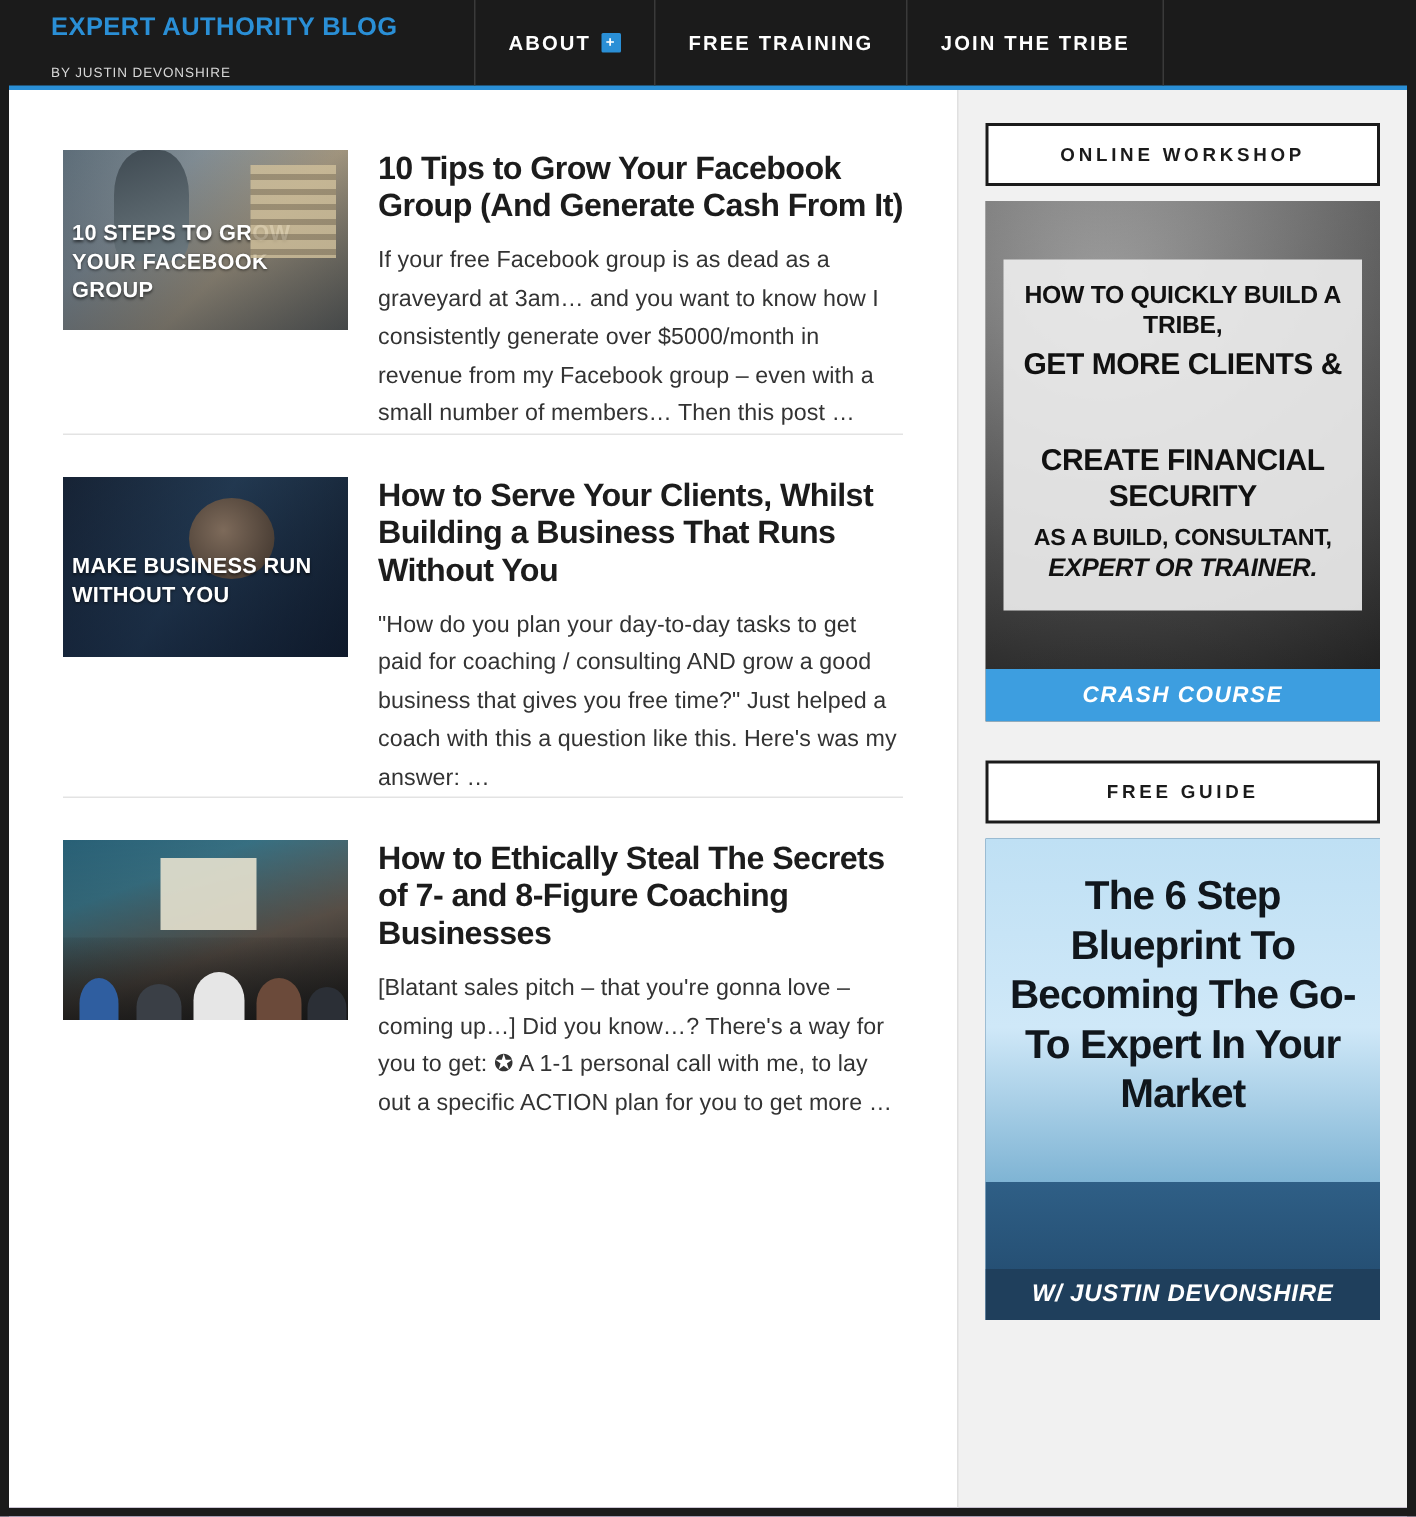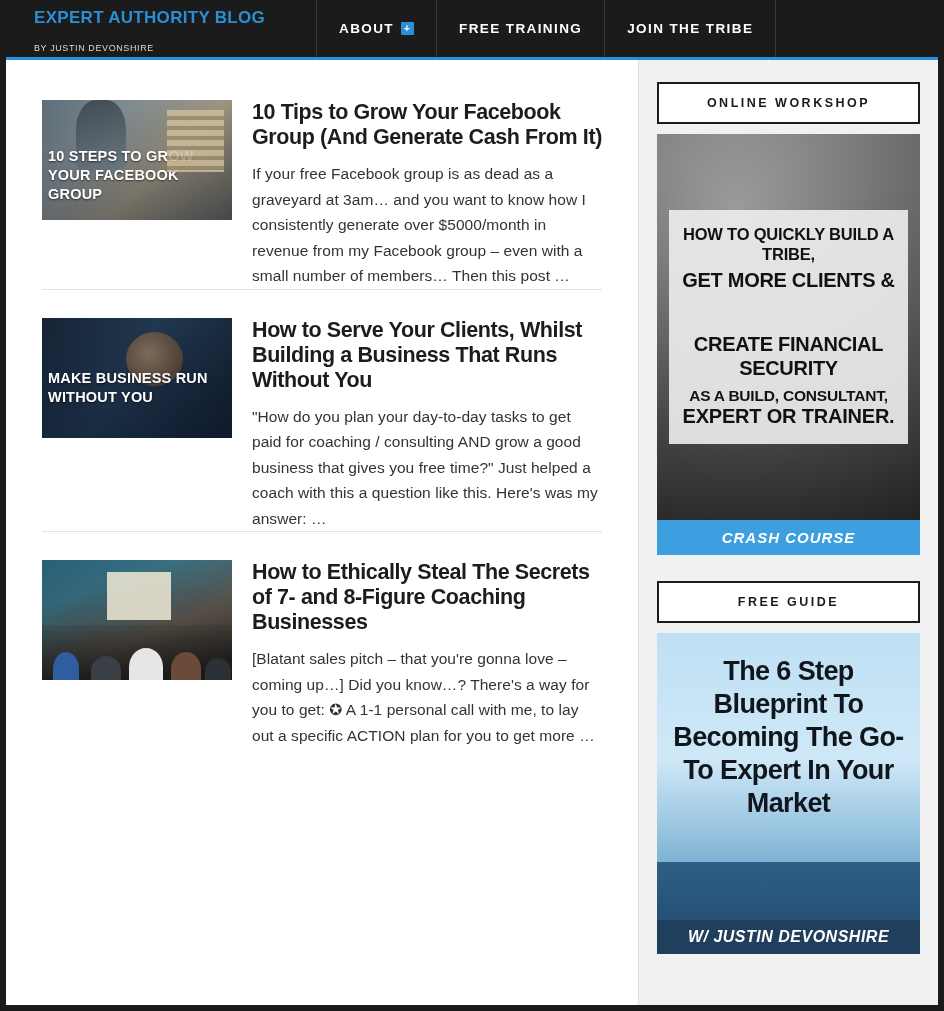--- a/index.html
+++ b/index.html
@@ -232,41 +232,41 @@
   .widget-card {
     cursor: pointer;
     position: relative;
     overflow: hidden;
   }
 
   
   .ws-card { background: #6f6f6f; }
   .ws-img {
     position: relative;
-    height: 386px;
+    height: 312px;
     background:
       linear-gradient(180deg, rgba(255,255,255,.10), rgba(0,0,0,.25)),
       radial-gradient(circle at 30% 20%, #9a9a9a, #545454 60%, #2d2d2d 100%);
     display: flex;
     align-items: center;
     padding: 10px 12px;
   }
   .ws-inner {
     background: rgba(236,236,236,.92);
     padding: 14px 10px 18px;
     width: 100%;
     text-align: center;
     color: #111;
   }
   .ws-l1 { font-size: 16.5px; font-weight: bold; line-height: 20px; letter-spacing: -0.2px;}
   .ws-l2 { font-size: 20px; font-weight: bold; line-height: 24px; margin-top: 4px; letter-spacing: -0.3px;}
   .ws-l3 { font-size: 20px; font-weight: bold; line-height: 24px; letter-spacing: -0.3px; margin-top: 40px;}
   .ws-l4 { font-size: 20px; font-weight: bold; line-height: 24px; letter-spacing: -0.3px;}
   .ws-l5 { font-size: 15.5px; font-weight: bold; line-height: 20px; margin-top: 6px; letter-spacing: -0.2px;}
-  .ws-l6 { font-size: 20px; font-weight: bold; line-height: 20px; letter-spacing: -0.2px;}
+  .ws-l6 { font-size: 17px; font-weight: bold; line-height: 20px; letter-spacing: -0.2px; font-style: italic;}
   .ws-band {
     background: #3d9ee0;
     color: #ffffff;
     text-align: center;
     font-style: italic;
     font-weight: bold;
     font-size: 15px;
     letter-spacing: 1px;
     padding: 9px 0;
   }

